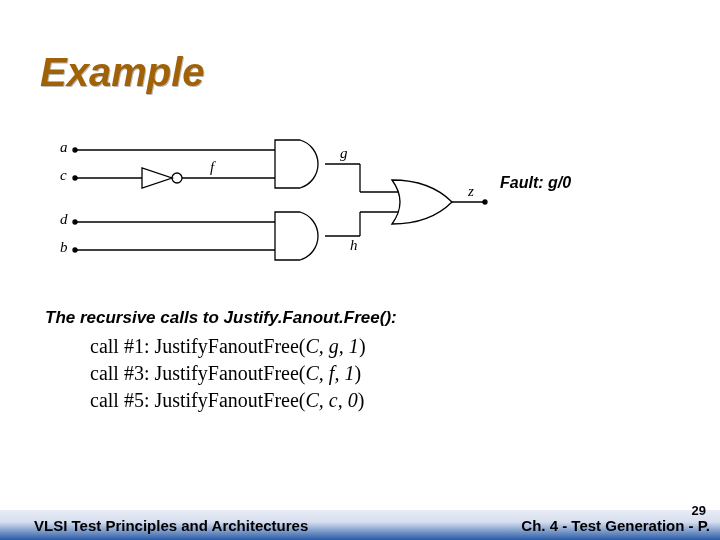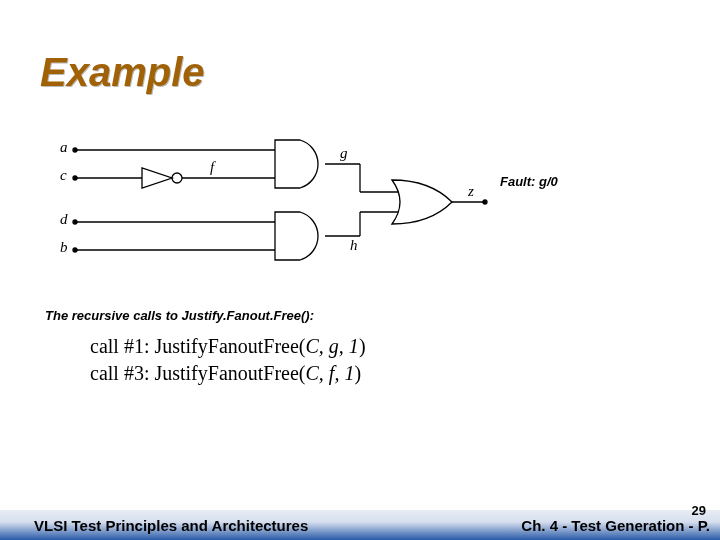--- a/index.html
+++ b/index.html
@@ -1,21 +1,21 @@
 <!DOCTYPE html>
 <html><head>
   <meta charset="utf-8">
   <style>
     * { margin: 0; padding: 0; box-sizing: border-box; }
     html, body { width: 720px; height: 540px; font-family: Arial, Helvetica, sans-serif; background: #fff; overflow: hidden; }
     .slide { position: relative; width: 720px; height: 540px; }
     .title { position: absolute; left: 40px; top: 50px; font-size: 40px; font-weight: bold; font-style: italic; color: #a16207; text-shadow: 1px 1px 0 #bbb; }
     .diagram { position: absolute; left: 60px; top: 130px; width: 440px; height: 140px; }
-    .fault { position: absolute; left: 500px; top: 174px; font-size: 13px; font-weight: bold; font-style: italic; }
-    .subhead { position: absolute; left: 45px; top: 308px; font-size: 13px; font-weight: bold; font-style: italic; text-align: right; }
+    .fault { position: absolute; left: 500px; top: 174px; font-size: 16px; font-weight: bold; font-style: italic; }
+    .subhead { position: absolute; left: 45px; top: 308px; font-size: 17px; font-weight: bold; font-style: italic; text-align: right; }
     .calls { position: absolute; left: 90px; top: 333px; font-family: "Times New Roman", serif; font-size: 20px; line-height: 1.35; }
     .footer { position: absolute; left: 0; bottom: 0; width: 720px; height: 30px; background: linear-gradient(to bottom, #e8edf5 0%, #d6deee 40%, #285aa7 100%); }
     .footer-text-left { position: absolute; left: 10px; bottom: 6px; font-size: 15px; font-weight: bold; color: #000; margin-left: 24px; }
     .footer-text-right { position: absolute; right: 10px; bottom: 6px; font-size: 15px; font-weight: bold; color: #000; text-align: left; }
     .slide-num { position: absolute; right: 14px; bottom: 22px; font-size: 13px; font-weight: bold; color: #000; }
   </style>
 </head>
 <body>
 
 <div class="slide">
@@ -68,20 +68,21 @@
     </g>
   </svg>
 
   <div class="fault">Fault: g/0</div>
 
   <div class="subhead">The recursive calls to Justify.Fanout.Free():</div>
 
   <div class="calls">
     <div>call <span>#1</span>: JustifyFanoutFree(<span style="font-style:italic">C, g, 1</span>)</div>
     <div>call <span>#3</span>: JustifyFanoutFree(<span style="font-style:italic">C, f, 1</span>)</div>
+    <div>call <span>#5</span>: JustifyFanoutFree(<span style="font-style:italic">C, c, 0</span>)</div>
   </div>
 
   <div class="footer">
     <div class="slide-num">29</div>
     <div class="footer-text-left">VLSI Test Principles and Architectures</div>
     <div class="footer-text-right">Ch. 4 - Test Generation - P.</div>
   </div>
 </div>
 
 </body></html>

